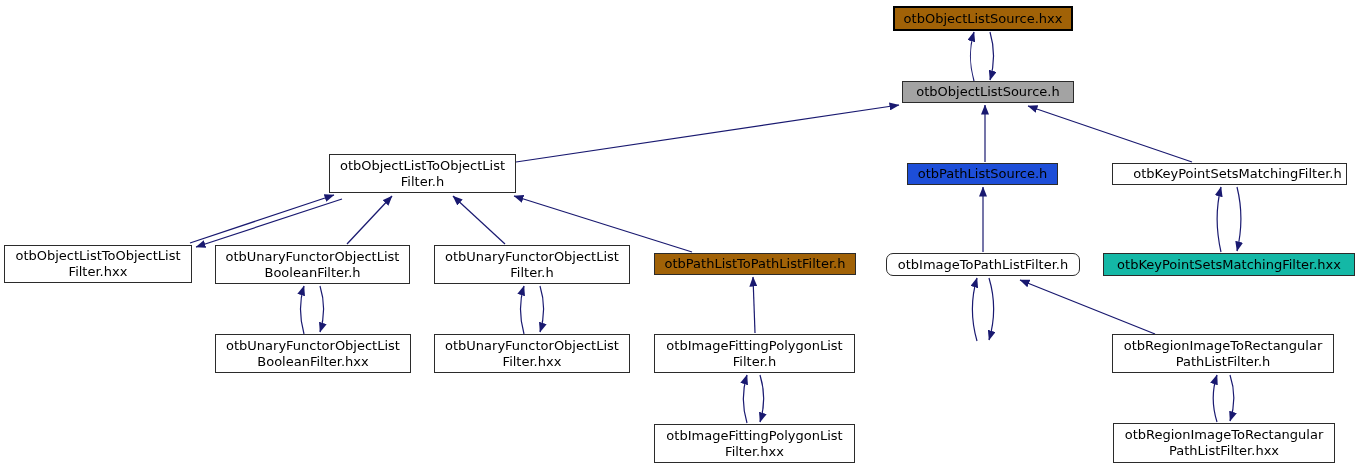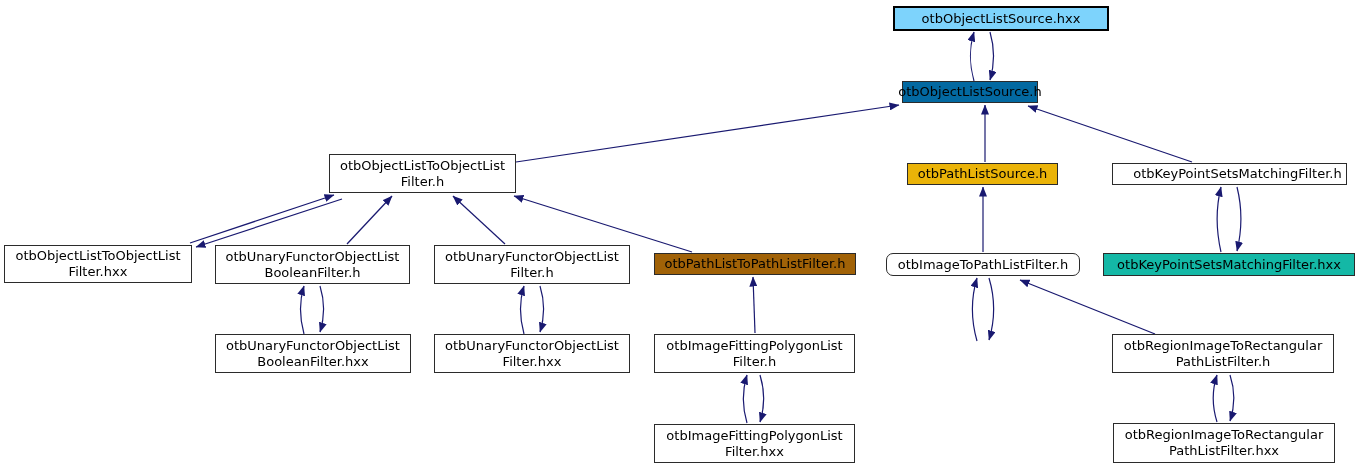--- a/index.html
+++ b/index.html
@@ -70,25 +70,25 @@
       <path class="edge" d="M 760,375 C 765,391 765,406 760,422" stroke="#191970" marker-end="url(#arrow)"></path>
       <path class="edge" d="M 983,252 L 983,187" stroke="#191970" marker-end="url(#arrow)"></path>
       <path class="edge" d="M 977,341 C 971,320 971,298 977,278" stroke="#191970" marker-end="url(#arrow)"></path>
       <path class="edge" d="M 989,278 C 995,298 995,320 989,340" stroke="#191970" marker-end="url(#arrow)"></path>
       <path class="edge" d="M 1155,334 L 1020,280" stroke="#191970" marker-end="url(#arrow)"></path>
       <path class="edge" d="M 1221,252 C 1216,230 1216,207 1221,187" stroke="#191970" marker-end="url(#arrow)"></path>
       <path class="edge" d="M 1237,187 C 1242,207 1242,230 1237,251" stroke="#191970" marker-end="url(#arrow)"></path>
       <path class="edge" d="M 1217,422 C 1212,406 1212,390 1217,375" stroke="#191970" marker-end="url(#arrow)"></path>
       <path class="edge" d="M 1230,375 C 1235,390 1235,406 1230,421" stroke="#191970" marker-end="url(#arrow)"></path>
     </svg>
-<div class="node root" style="left: 893px; top: 6px; width: 216px; height: 25px; background: #7dd3fc; border-color: rgb(0, 0, 0); color: rgb(0, 0, 0);">otbObjectListSource.hxx</div>
-    <div class="node" style="left: 902px; top: 81px; width: 136px; height: 22px; background: #0369a1; border-color: rgb(43, 43, 43); color: rgb(0, 0, 0);">otbObjectListSource.h</div>
+<div class="node root" style="left: 893px; top: 6px; width: 180px; height: 25px; background: #a16207; border-color: rgb(0, 0, 0); color: rgb(0, 0, 0);">otbObjectListSource.hxx</div>
+    <div class="node" style="left: 902px; top: 81px; width: 172px; height: 22px; background: #a3a3a3; border-color: rgb(43, 43, 43); color: rgb(0, 0, 0);">otbObjectListSource.h</div>
     <div class="node" style="left: 329px; top: 154px; width: 187px; height: 39px; background: rgb(255, 255, 255); border-color: rgb(43, 43, 43); color: rgb(0, 0, 0);">otbObjectListToObjectList
 Filter.h</div>
-    <div class="node" style="left: 907px; top: 163px; width: 151px; height: 22px; background: #eab308; border-color: rgb(43, 43, 43); color: rgb(0, 0, 0);">otbPathListSource.h</div>
+    <div class="node" style="left: 907px; top: 163px; width: 151px; height: 22px; background: #1d4ed8; border-color: rgb(43, 43, 43); color: rgb(0, 0, 0);">otbPathListSource.h</div>
     <div class="node" style="left: 1112px; top: 163px; width: 235px; height: 22px; background: rgb(255, 255, 255); border-color: rgb(43, 43, 43); color: rgb(0, 0, 0); padding-left: 16px;">otbKeyPointSetsMatchingFilter.h</div>
     <div class="node" style="left: 4px; top: 245px; width: 188px; height: 38px; background: rgb(255, 255, 255); border-color: rgb(43, 43, 43); color: rgb(0, 0, 0);">otbObjectListToObjectList
 Filter.hxx</div>
     <div class="node" style="left: 215px; top: 245px; width: 195px; height: 39px; background: rgb(255, 255, 255); border-color: rgb(43, 43, 43); color: rgb(0, 0, 0);">otbUnaryFunctorObjectList
 BooleanFilter.h</div>
     <div class="node" style="left: 434px; top: 245px; width: 196px; height: 39px; background: rgb(255, 255, 255); border-color: rgb(43, 43, 43); color: rgb(0, 0, 0);">otbUnaryFunctorObjectList
 Filter.h</div>
     <div class="node" style="left: 654px; top: 253px; width: 202px; height: 22px; background: #a16207; border-color: rgb(43, 43, 43); color: rgb(0, 0, 0);">otbPathListToPathListFilter.h</div>
     <div class="node" style="left: 886px; top: 253px; width: 194px; height: 23px; background: rgb(255, 255, 255); border-color: rgb(43, 43, 43); color: rgb(0, 0, 0); border-radius: 7px;">otbImageToPathListFilter.h</div>
     <div class="node" style="left: 1103px; top: 253px; width: 252px; height: 23px; background: #14b8a6; border-color: rgb(43, 43, 43); color: rgb(0, 0, 0);">otbKeyPointSetsMatchingFilter.hxx</div>

